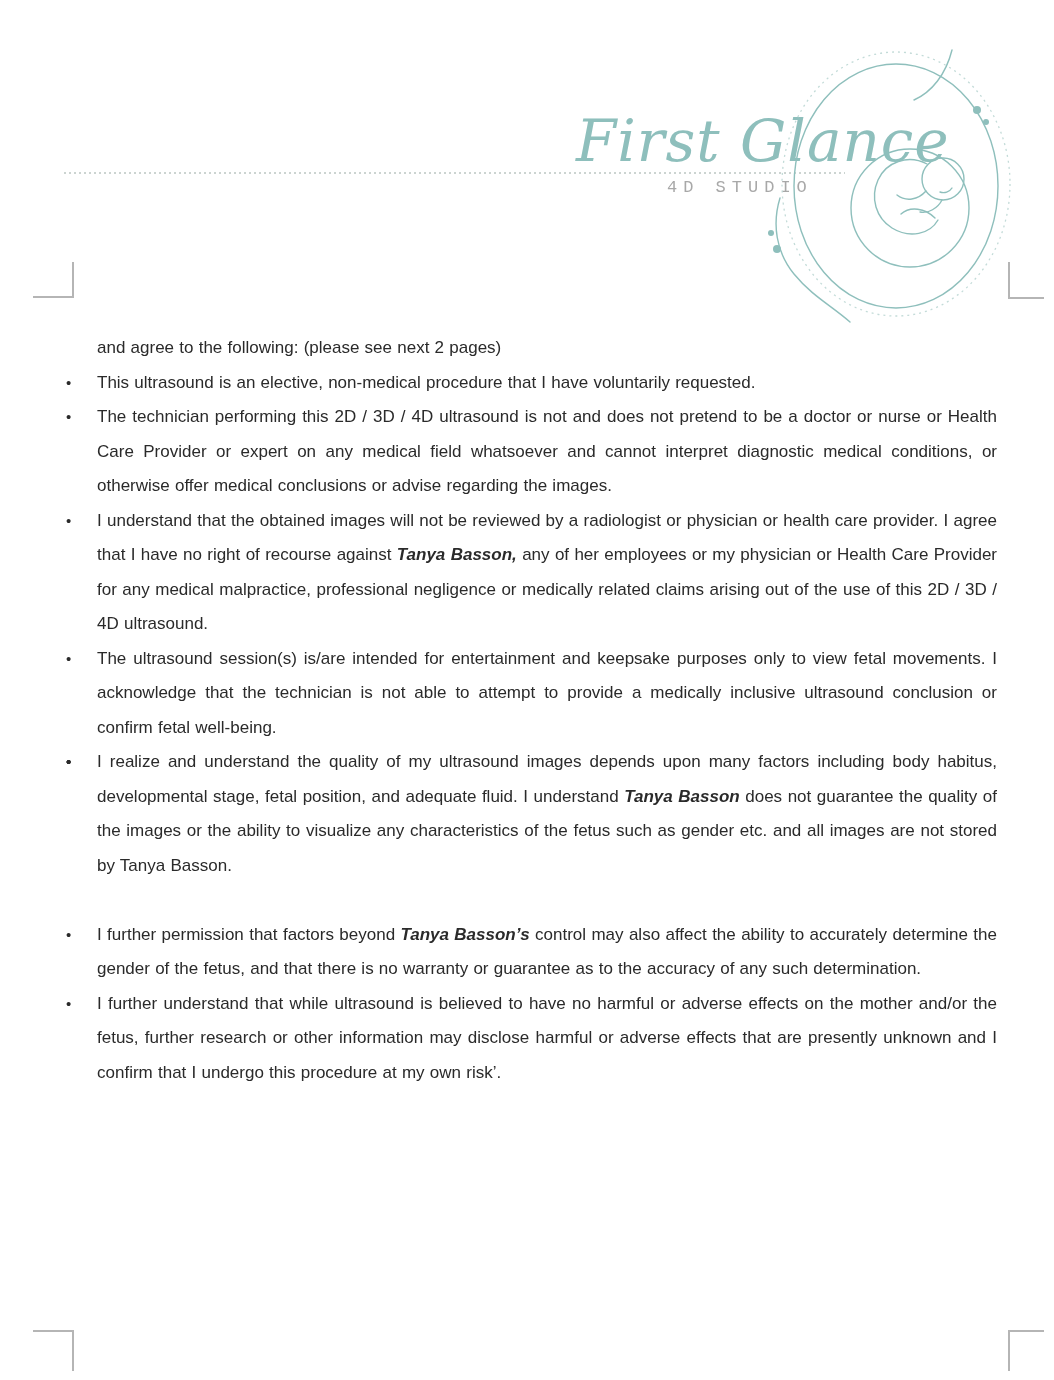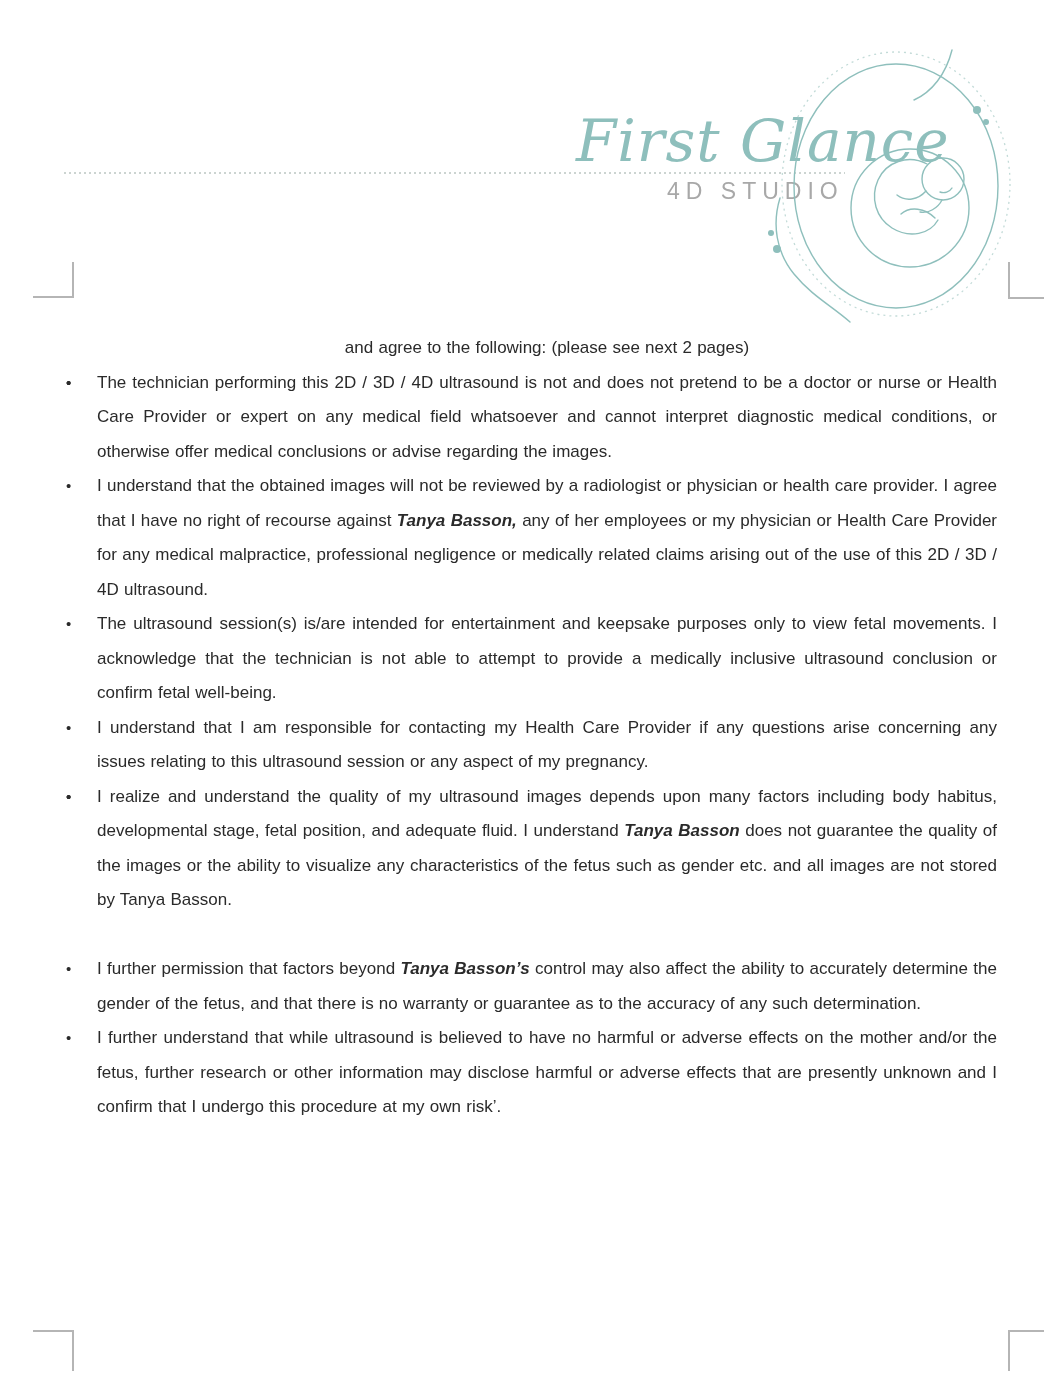--- a/index.html
+++ b/index.html
@@ -25,24 +25,25 @@
     font-family: "DejaVu Serif", serif;
     font-style: italic; font-weight: 400;
     font-size: 58px; line-height: 1;
     color: var(--teal);
     letter-spacing: 1px;
     white-space: nowrap;
     margin-top: 28px;
   }
   .logo-sub {
     position: absolute; left: 667px; top: 178px;
-    font-size: 23px; line-height: 1.2;
+    font-size: 17px; line-height: 1.2;
     letter-spacing: 6px;
     color: var(--subtitle-gray);
     white-space: nowrap;
+    font-family: Liberation Mono, monospace;
   }
   .emblem { position: absolute; left: 680px; top: 48px; }
   .emblem .ring-dotted { fill: none; stroke: var(--teal-light); stroke-width: 1.3; stroke-dasharray: 2 4; }
   .emblem .ring-solid, .emblem .swash, .emblem .womb, .emblem .head,
   .emblem .body-line, .emblem .limb, .emblem .face { fill: none; stroke: var(--teal); stroke-width: 1.4; stroke-linecap: round; }
   .emblem .dot { fill: var(--teal); stroke: none; }
 
   
   .crop { position: absolute; }
   .crop.tl { left: 33px; top: 262px; width: 41px; height: 36px; border-right: 2px solid var(--crop-mark); border-bottom: 2px solid var(--crop-mark); }
@@ -50,21 +51,21 @@
   .crop.bl { left: 33px; top: 1330px; width: 41px; height: 41px; border-right: 2px solid var(--crop-mark); border-top: 2px solid var(--crop-mark); }
   .crop.br { left: 1008px; top: 1330px; width: 36px; height: 41px; border-left: 2px solid var(--crop-mark); border-top: 2px solid var(--crop-mark); }
 
   
   .doc-text {
     position: absolute; left: 97px; top: 331px; width: 900px;
     font-size: 17px; line-height: 34.5px;
     word-spacing: 0.5px;
     color: var(--ink);
   }
-  .intro { margin: 0; text-align: center; }
+  .intro { margin: 0; }
   ul.bullets { list-style: none; margin: 0; padding: 0; }
   ul.bullets li { position: relative; text-align: justify; }
   ul.bullets li .marker {
     position: absolute; left: -31px; top: 0;
     font-size: 15px; line-height: 34.5px;
   }
   ul.bullets li.gap-before { margin-top: 34.5px; }
   ul.bullets li strong { font-weight: bold; font-style: italic; }
 </style>
 </head>
@@ -96,25 +97,25 @@
   </svg>
 
   <div class="crop tl"></div>
   <div class="crop tr"></div>
   <div class="crop bl"></div>
   <div class="crop br"></div>
 
   <main class="doc-text">
     <p class="intro">and agree to the following: (please see next 2 pages)</p>
     <ul class="bullets" id="bullet-list">
-        <li><span class="marker">•</span></li>
+        <li><span class="marker">•</span><span>This ultrasound is an elective, non-medical procedure that I have voluntarily requested.</span></li>
         <li><span class="marker">•</span><span>The technician performing this 2D / 3D / 4D ultrasound is not and does not pretend to be a doctor or nurse or Health Care Provider or expert on any medical field whatsoever and cannot interpret diagnostic medical conditions, or otherwise offer medical conclusions or advise regarding the images.</span></li>
         <li><span class="marker">•</span><span>I understand that the obtained images will not be reviewed by a radiologist or physician or health care provider.  I agree that I have no right of recourse against </span><strong>Tanya Basson,</strong><span> any of her employees or my physician or Health Care Provider for any medical malpractice, professional negligence or medically related claims arising out of the use of this 2D / 3D / 4D ultrasound.</span></li>
         <li><span class="marker">•</span><span>The ultrasound session(s) is/are intended for entertainment and keepsake purposes only to view fetal movements. I acknowledge that the technician is not able to attempt to provide a medically inclusive ultrasound conclusion or confirm fetal well-being.</span></li>
-        <li><span class="marker">•</span><span>I understand that I am responsible for contacting my Health Care Provider if any questions arise concerning any issues relating to this ultrasound session or any aspect of my pregnancy.</span></li>
+        <li><span class="marker">•</span></li>
         <li><span class="marker">•</span></li>
         <li><span class="marker">•</span><span>I realize and understand the quality of my ultrasound images depends upon many factors including body habitus, developmental stage, fetal position, and adequate fluid.  I understand </span><strong>Tanya Basson</strong><span> does not guarantee the quality of the images or the ability to visualize any characteristics of the fetus such as gender etc. and all images are not stored by Tanya Basson.</span></li>
         <li class="gap-before"><span class="marker">•</span><span>I further permission that factors beyond </span><strong>Tanya Basson’s</strong><span> control may also affect the ability to accurately determine the gender of the fetus, and that there is no warranty or guarantee as to the accuracy of any such determination.</span></li>
         <li><span class="marker">•</span><span>I further understand that while ultrasound is believed to have no harmful or adverse effects on the mother and/or the fetus, further research or other information may disclose harmful or adverse effects that are presently unknown and I confirm that I undergo this procedure at my own risk’.</span></li>
       </ul>
   </main>
 
 </div>
 
 </body></html>

